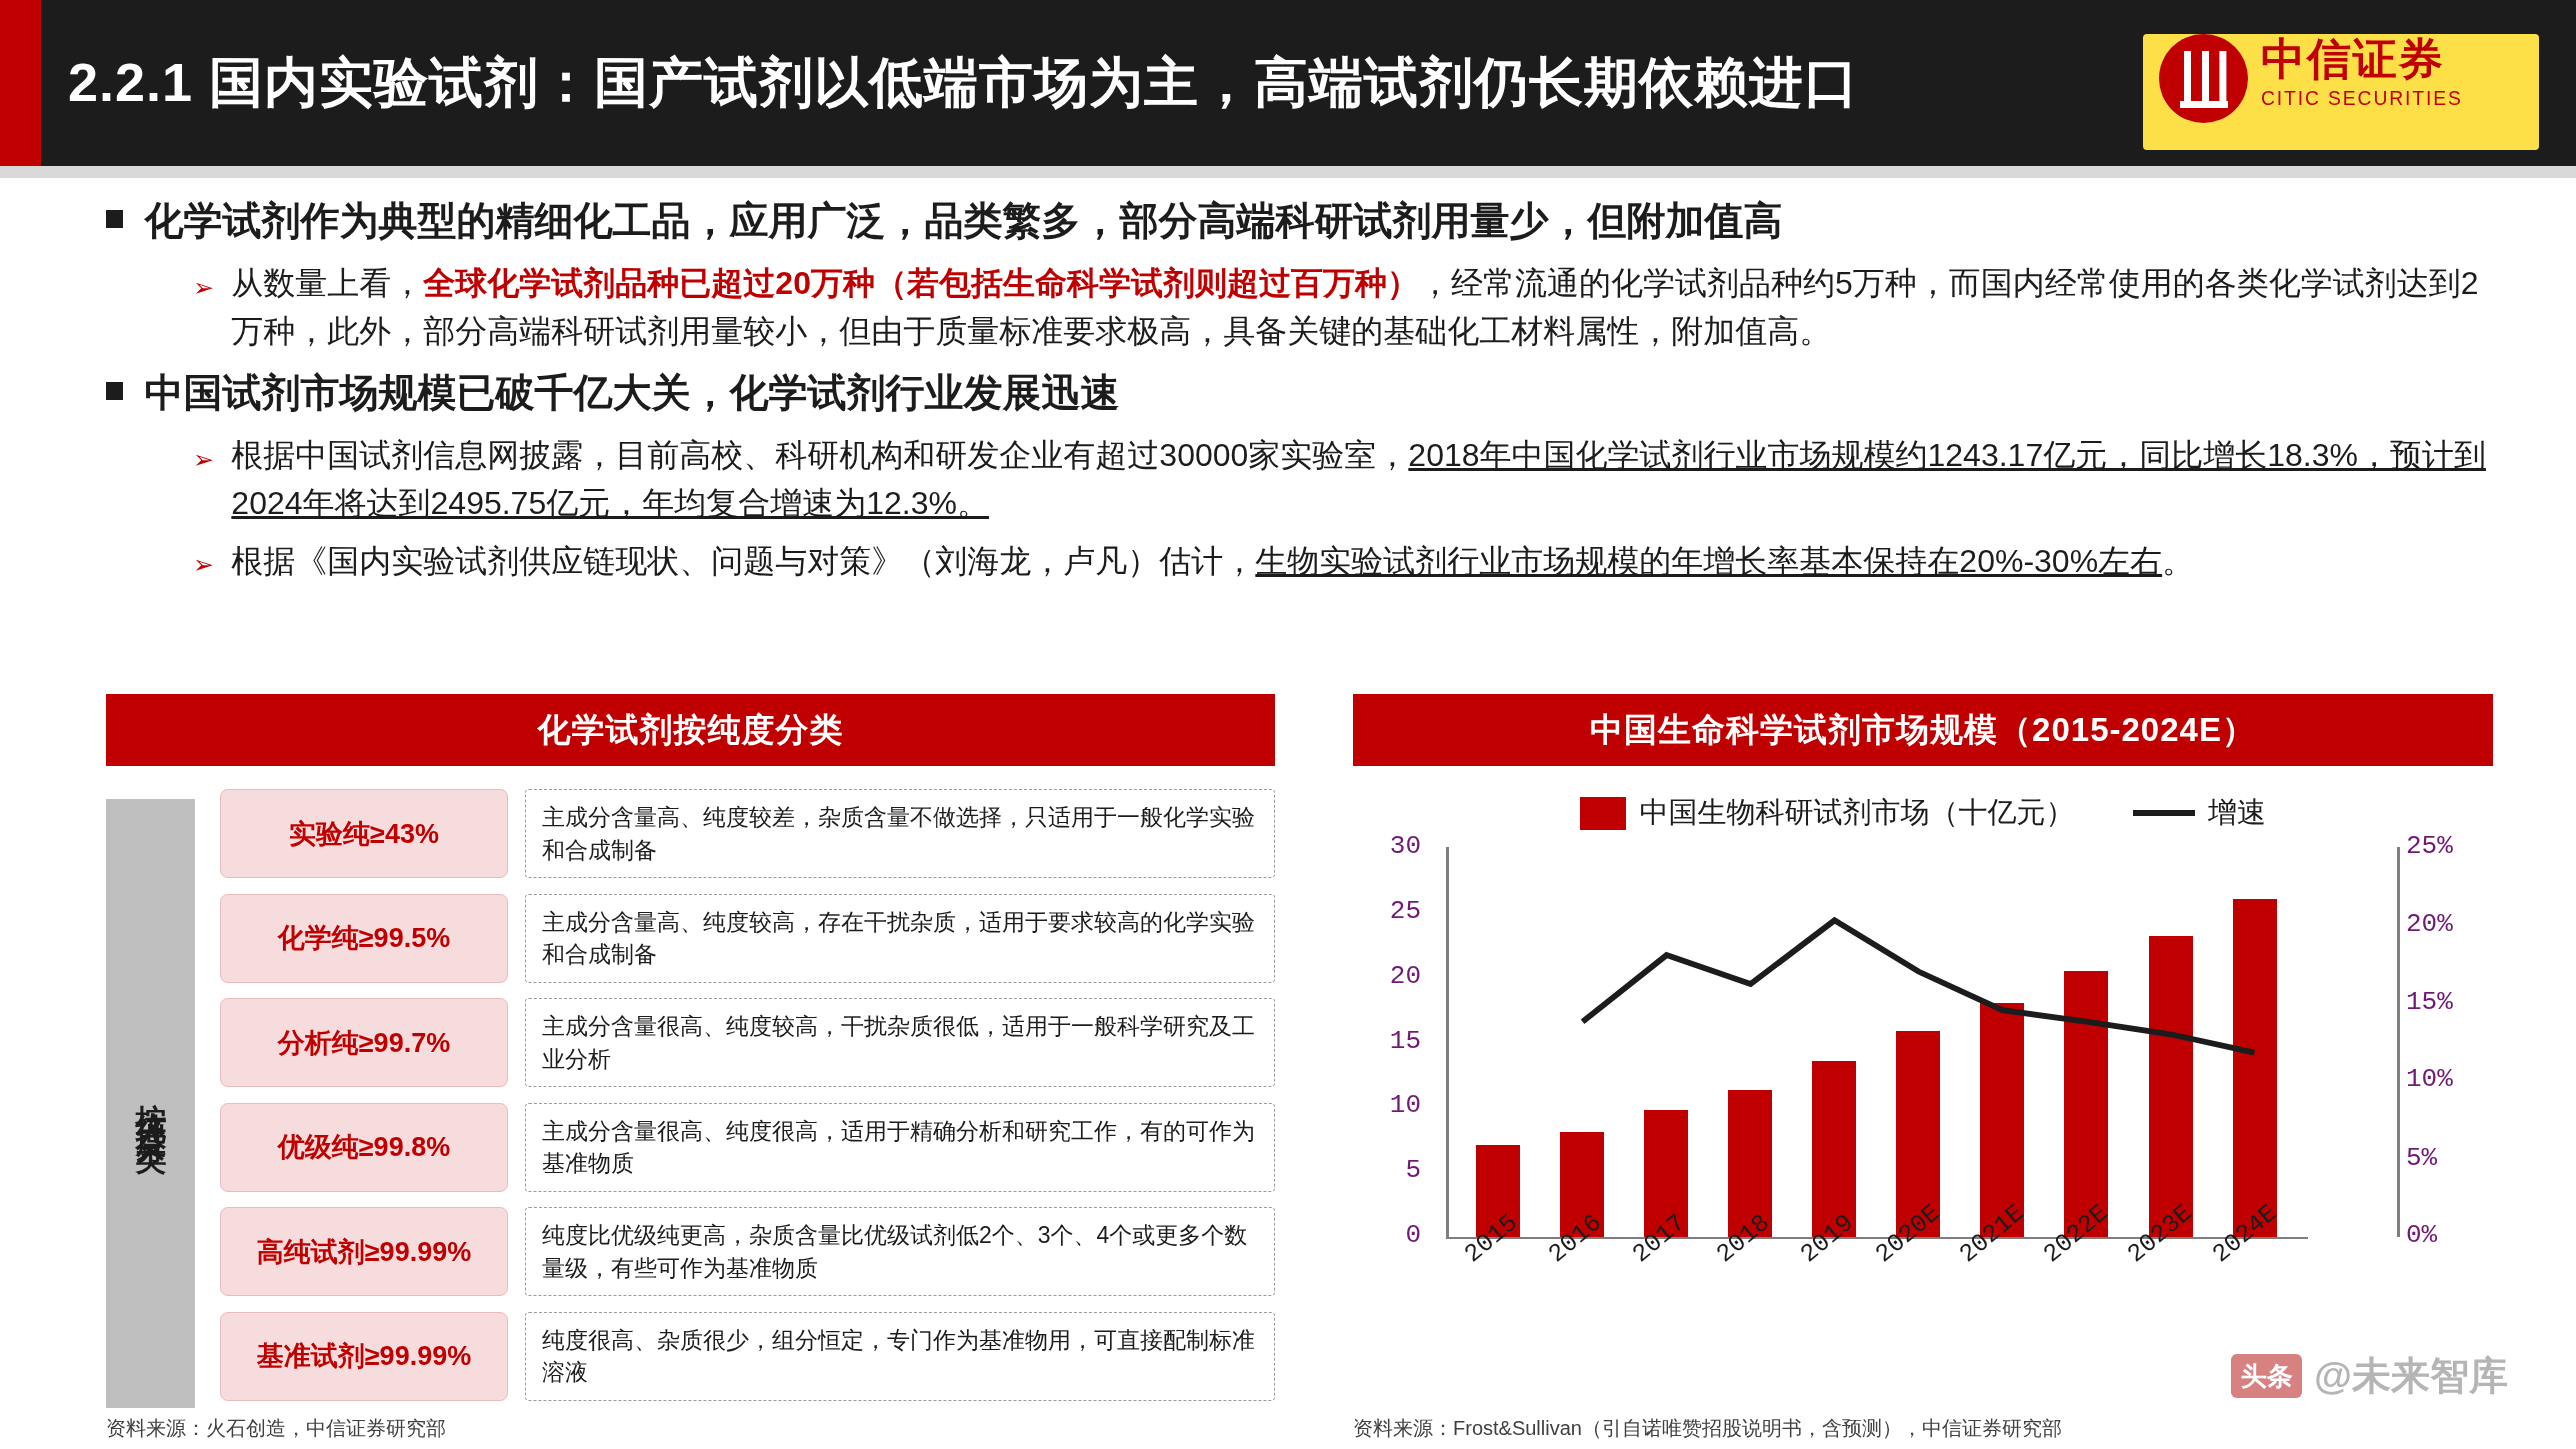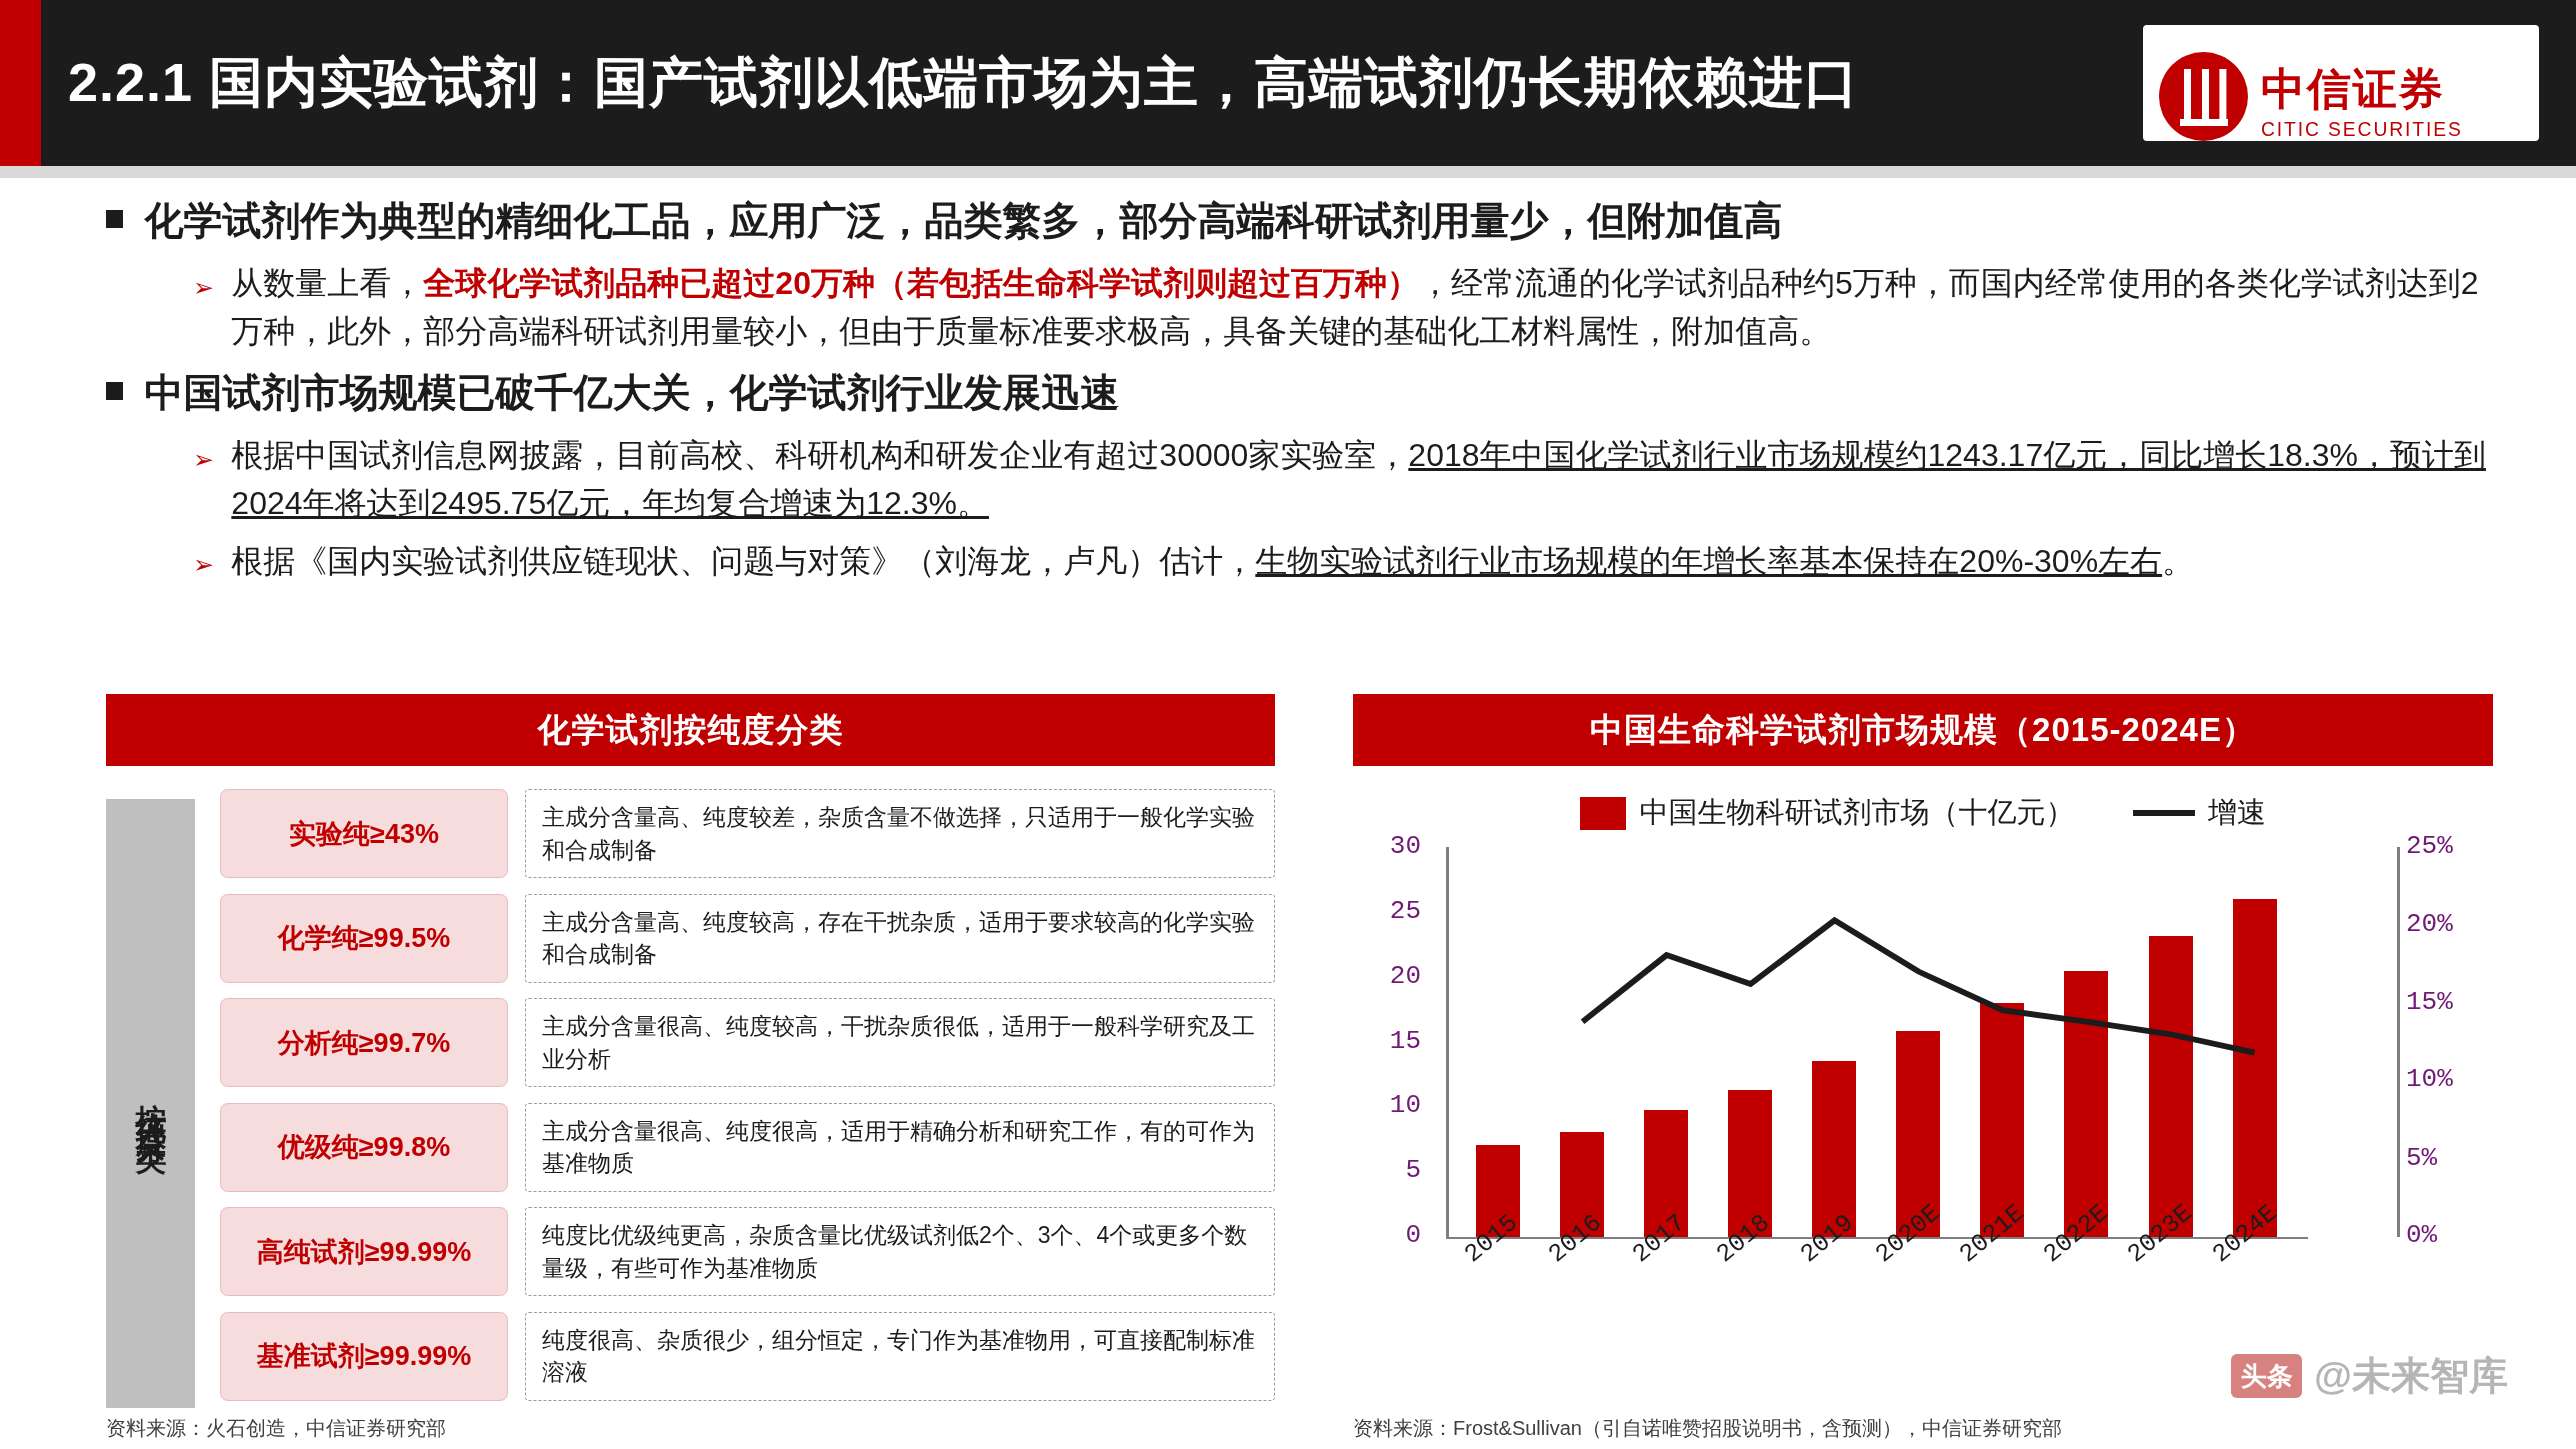--- a/index.html
+++ b/index.html
@@ -18,23 +18,23 @@
   }
   .header-accent{
     position:absolute;left:0;top:0;width:41px;height:166px;background:#c00000;
   }
   .header-title{
     position:absolute;left:68px;top:47px;
     color:#ffffff;font-size:54px;font-weight:bold;letter-spacing:1px;
     white-space:nowrap;
   }
   .logo-box{
-    position:absolute;right:37px;top:25px;width:396px;height:116px;
-    background:#ffffff;border-radius:3.9px;
-    display:flex;align-items:flex-end;
+    position:absolute;right:37px;top:34px;width:396px;height:116px;
+    background:#fde047;border-radius:3.9px;
+    display:flex;align-items:flex-start;
   }
   .logo-mark{
     width:89px;height:89px;margin-left:15.5px;border-radius:50%;
     background:#c00000;position:relative;flex:none;
   }
   .logo-mark:before{
     content:"";position:absolute;left:25px;top:17.4px;width:7.7px;height:54px;background:#fff;
   }
   .logo-mark:after{
     content:"";position:absolute;left:43px;top:17.4px;width:7.7px;height:54px;background:#fff;

